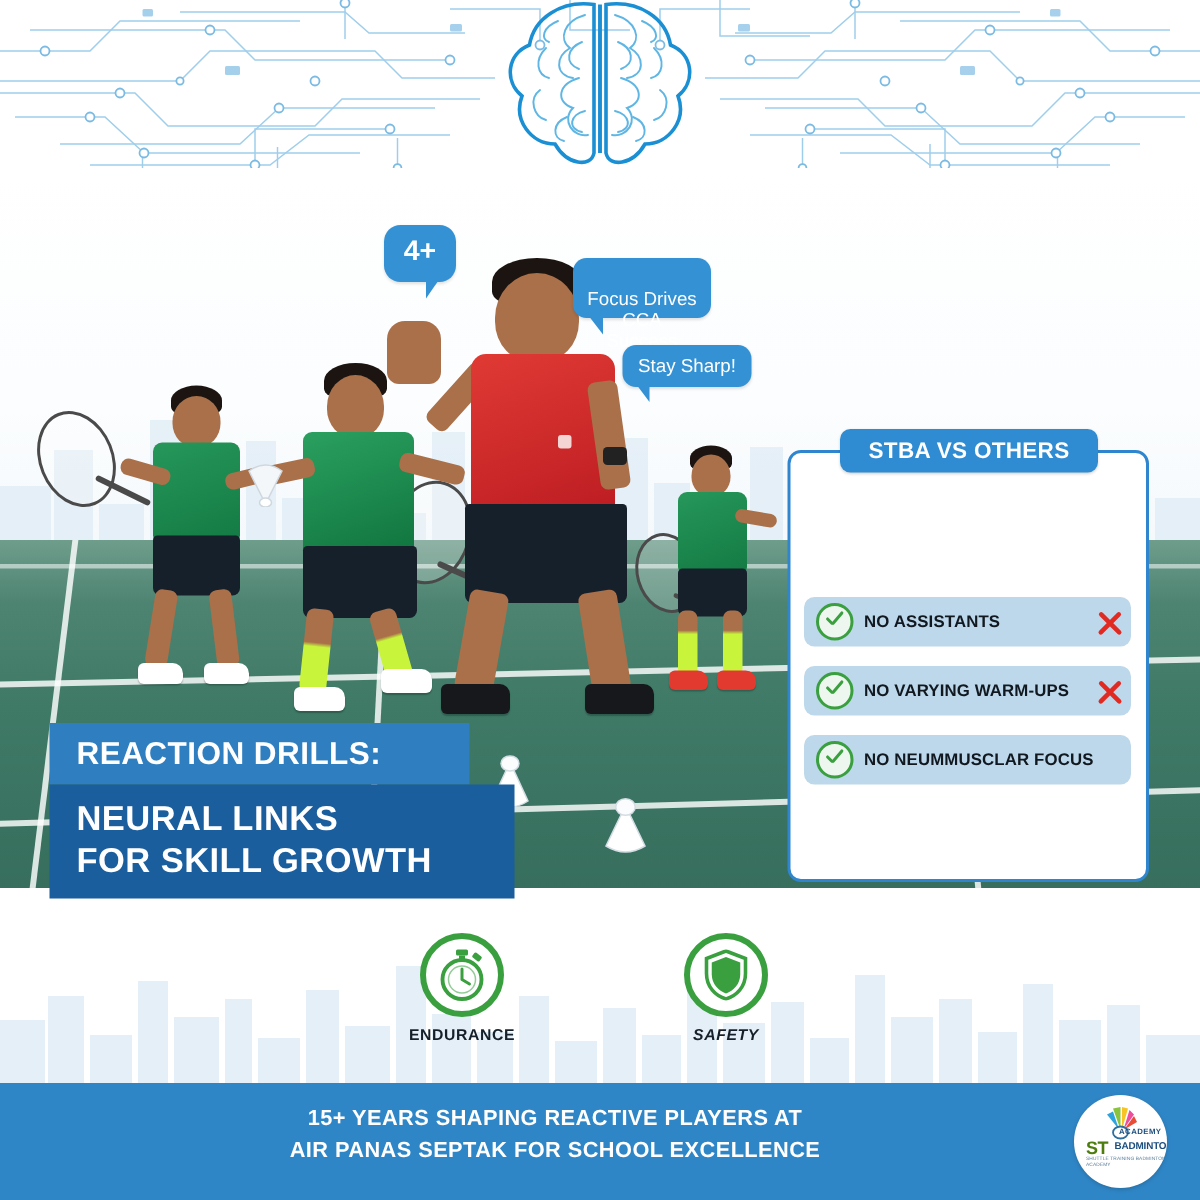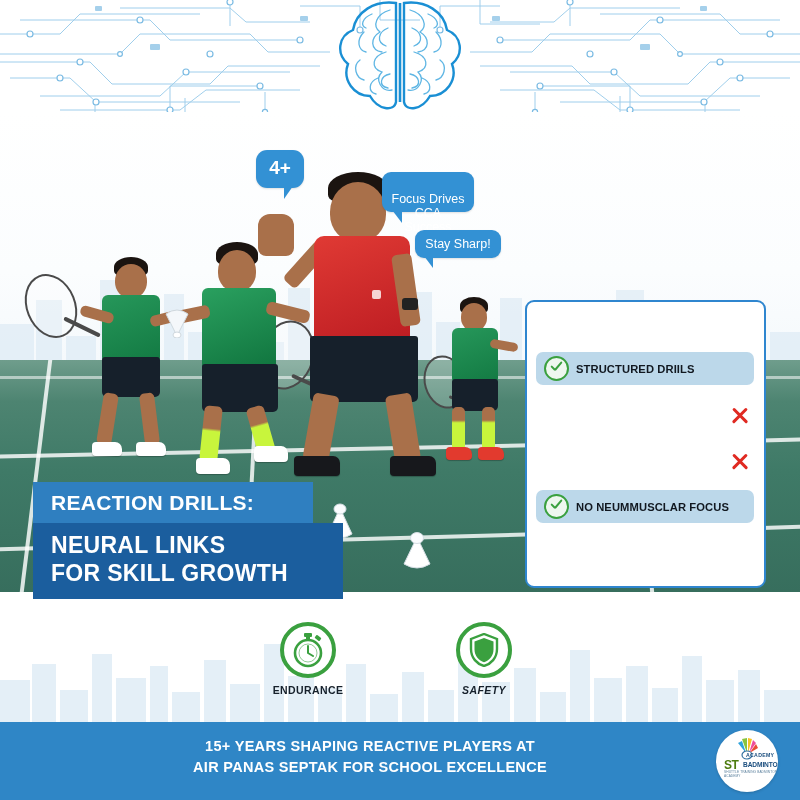--- a/index.html
+++ b/index.html
@@ -333,31 +333,36 @@
 
   <div class="banner">
     <div class="banner-top">REACTION DRILLS:</div>
     <div class="banner-bot">
       <div>NEURAL LINKS</div>
       <div>FOR SKILL GROWTH</div>
     </div>
   </div>
 
   <div class="panel"></div>
-
-  <div class="row" style="top:352px;">
+  <div class="panel-title">STBA VS OTHERS</div>
+
+
+  <div class="row" style="top:398px;">
     <span class="check"></span>
-    <span class="rlabel">STRUCTURED DRIILS</span>
-  </div>
-
+    <span class="rlabel">NO ASSISTANTS</span>
+  </div>
   <div class="xmark" style="left:730px;top:405px;">
       <span></span>
       <span></span>
     </div>
 
+  <div class="row" style="top:444px;">
+    <span class="check"></span>
+    <span class="rlabel">NO VARYING WARM-UPS</span>
+  </div>
   <div class="xmark" style="left:730px;top:451px;">
       <span></span>
       <span></span>
     </div>
 
   <div class="row" style="top:490px;">
     <span class="check"></span>
     <span class="rlabel">NO NEUMMUSCLAR FOCUS</span>
   </div>
 

